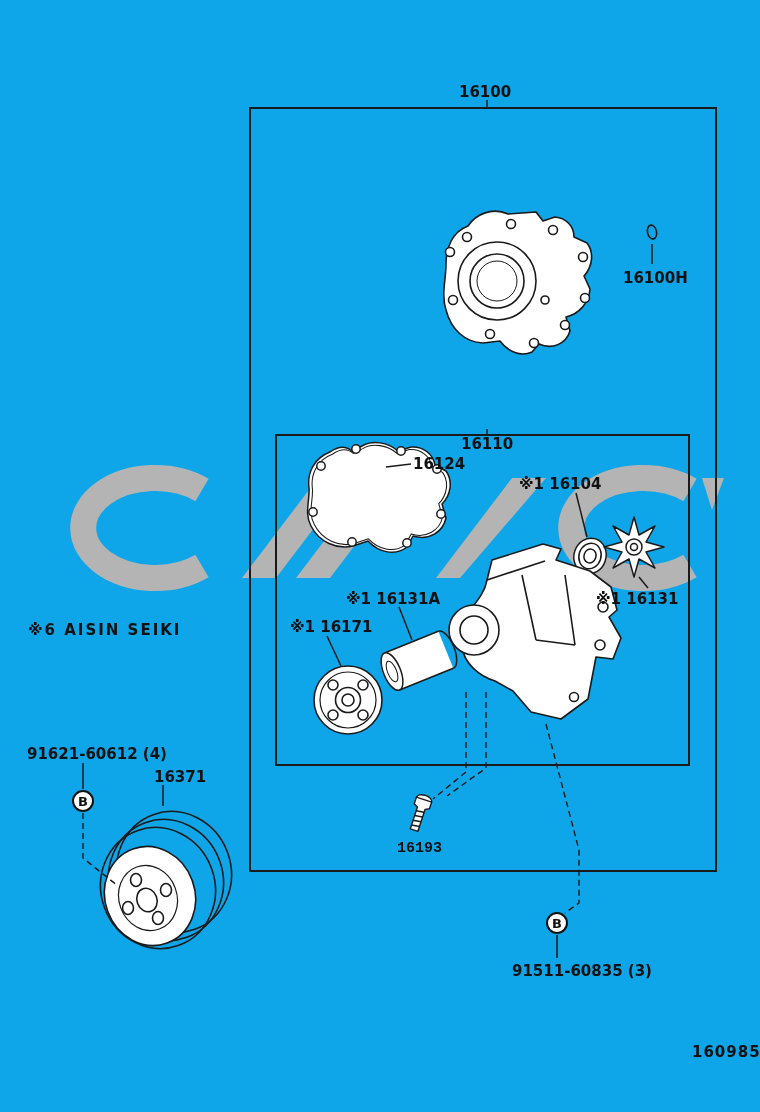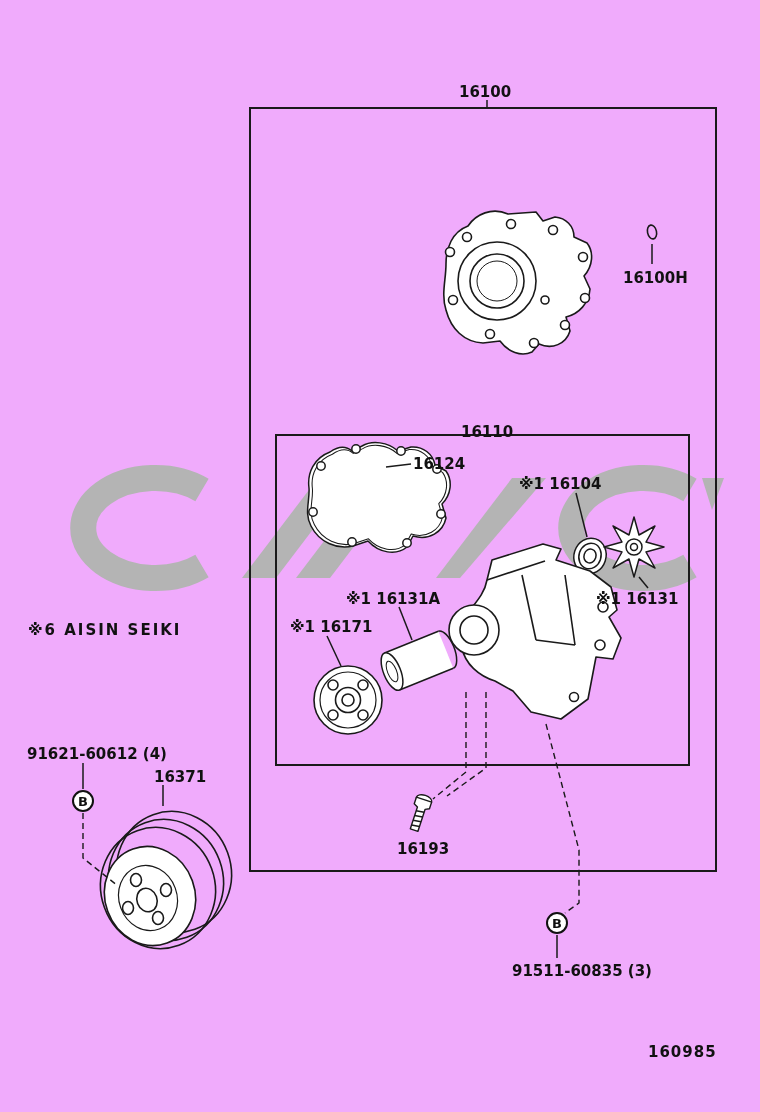--- a/index.html
+++ b/index.html
@@ -1,24 +1,24 @@
 <!DOCTYPE html>
 <html><head>
 <meta charset="utf-8">
 <style>
   html,body{margin:0;padding:0;background:#ffffff;}
-  #page{position:relative;width:760px;height:1112px;background:#f0abfc;overflow:hidden;
+  #page{position:relative;width:760px;height:1112px;background:#0ea5e9;overflow:hidden;
         font-family:"DejaVu Sans","Liberation Sans",sans-serif;color:#111;}
   svg{position:absolute;left:0;top:0;}
   .label{position:absolute;font-size:15px;font-weight:bold;white-space:nowrap;color:#111;}
   .note{letter-spacing:2px;}
   .bmark{position:absolute;width:22px;height:22px;border:2px solid #111;border-radius:50%;
          background:#fff;font-size:13px;font-weight:bold;display:flex;align-items:center;
          justify-content:center;box-sizing:border-box;}
-  .doccode{position:absolute;font-size:15px;font-weight:bold;letter-spacing:1px;}
+  .doccode{position:absolute;font-size:15px;font-weight:bold;letter-spacing:1px;margin-left:44px;}
 </style>
 </head>
 <body>
 
 <div id="page">
 
   <svg width="760" height="1112" viewBox="0 0 760 1112">
     <g fill="#b4b4b4" stroke="none">
       <path d="M 202,490 A 72,50 0 1 0 202,566" stroke="#b4b4b4" stroke-width="26" fill="none"></path>
       <polygon points="242,578 318,478 352,478 276,578"></polygon>
@@ -171,27 +171,27 @@
     <g stroke="#1a1a1a" stroke-width="1.4" fill="none" stroke-dasharray="6 4">
       <polyline points="83,813 83,858 118,886"></polyline>
       <polyline points="466,692 466,772 433,799"></polyline>
       <polyline points="486,692 486,768 447,796"></polyline>
       <polyline points="546,724 579,850 579,903 565,913"></polyline>
     </g>
   </svg>
 
   <div class="label" style="left:459px;top:83px;">16100</div>
   <div class="label" style="left:623px;top:269px;">16100H</div>
-  <div class="label" style="left:461px;top:423px;">16110</div>
+  <div class="label" style="left:461px;top:435px;">16110</div>
   <div class="label" style="left:413px;top:455px;">16124</div>
   <div class="label" style="left:519px;top:475px;">※1 16104</div>
   <div class="label" style="left:596px;top:590px;">※1 16131</div>
   <div class="label" style="left:346px;top:590px;">※1 16131A</div>
   <div class="label" style="left:290px;top:618px;">※1 16171</div>
-  <div class="label" style="left:397px;top:840px;">16193</div>
+  <div class="label" style="left:397px;top:840px;font-family:Liberation Mono, monospace;">16193</div>
   <div class="label note" style="left:28px;top:621px;">※6 AISIN SEIKI</div>
   <div class="label" style="left:27px;top:745px;">91621-60612 (4)</div>
   <div class="label" style="left:139px;top:768px;margin-left:15px;">16371</div>
   <div class="label" style="left:512px;top:962px;text-align:center;">91511-60835 (3)</div>
 
   <div class="bmark" style="left:72px;top:790px;">B</div>
   <div class="bmark" style="left:546px;top:912px;">B</div>
 
   <div class="doccode" style="left:648px;top:1043px;">160985</div>
 

